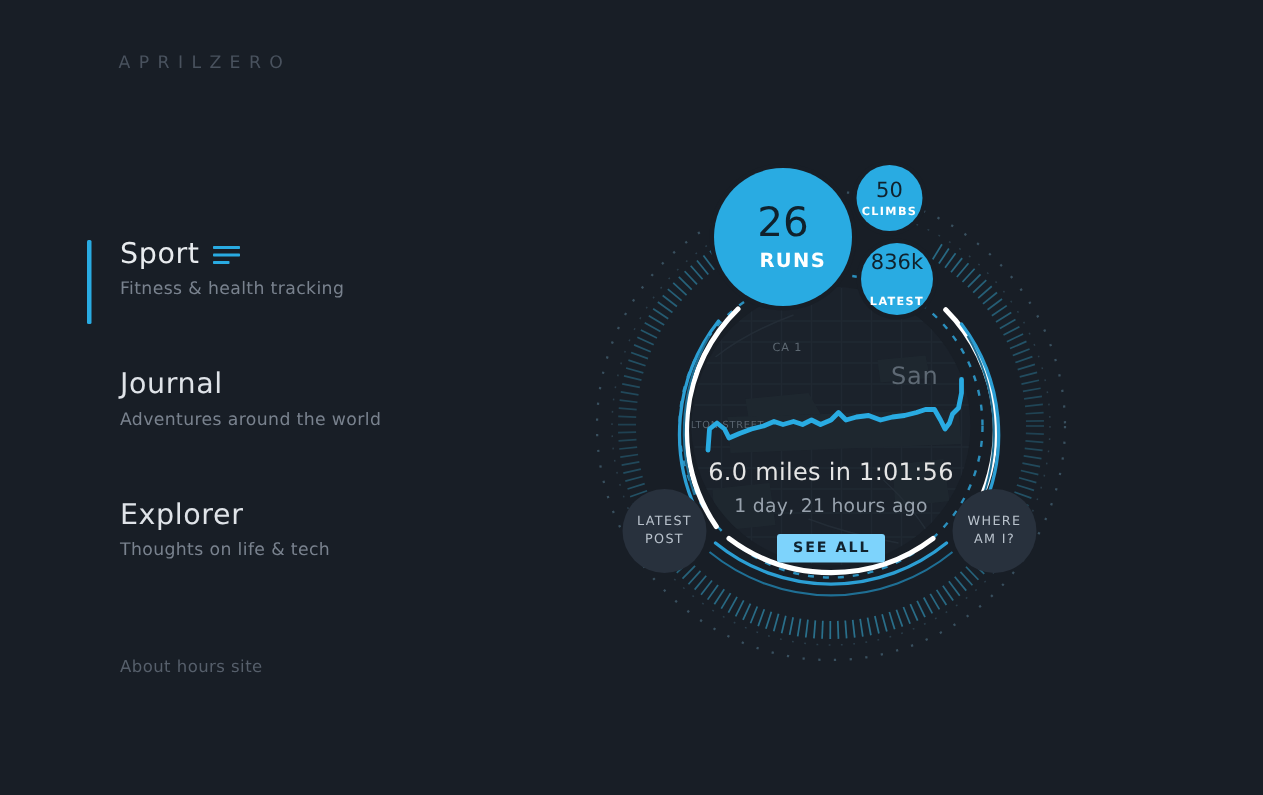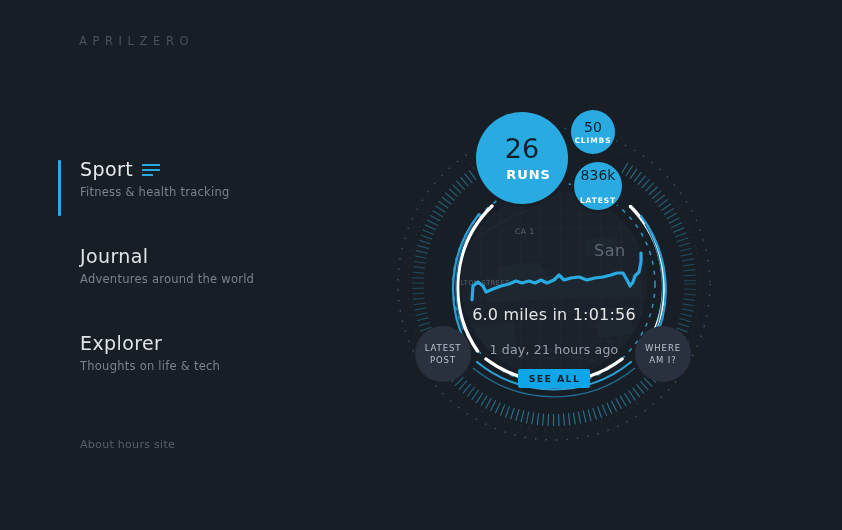--- a/index.html
+++ b/index.html
@@ -79,24 +79,24 @@
   }
   .circle-btn-left{ left:26px; top:216px; }
   .circle-btn-right{ left:246px; top:216px; }
 
   
   .stats{
     position:absolute; left:0; top:195px; width:330px; text-align:center;
     pointer-events:none;
   }
   .stats .line1{ font-size:16px; color:#e5e5e5; letter-spacing:0.2px; }
-  .stats .line2{ font-size:12.5px; color:#98a2ad; margin-top:18px; letter-spacing:0.2px; }
+  .stats .line2{ font-size:12.5px; color:#98a2ad; margin-top:5px; letter-spacing:0.2px; }
   .see-all{
     display:inline-block; margin-top:12px;
-    background:#0ea5e9; color:#11222e; font-size:9.5px; font-weight:700;
+    background:#7dd3fc; color:#11222e; font-size:9.5px; font-weight:700;
     letter-spacing:1.3px; padding:4px 10px 4px 11px; border-radius:2px;
   }
 </style>
 </head>
 <body>
 
 <div class="stage">
 
   <div class="logo">APRILZERO</div>
 

